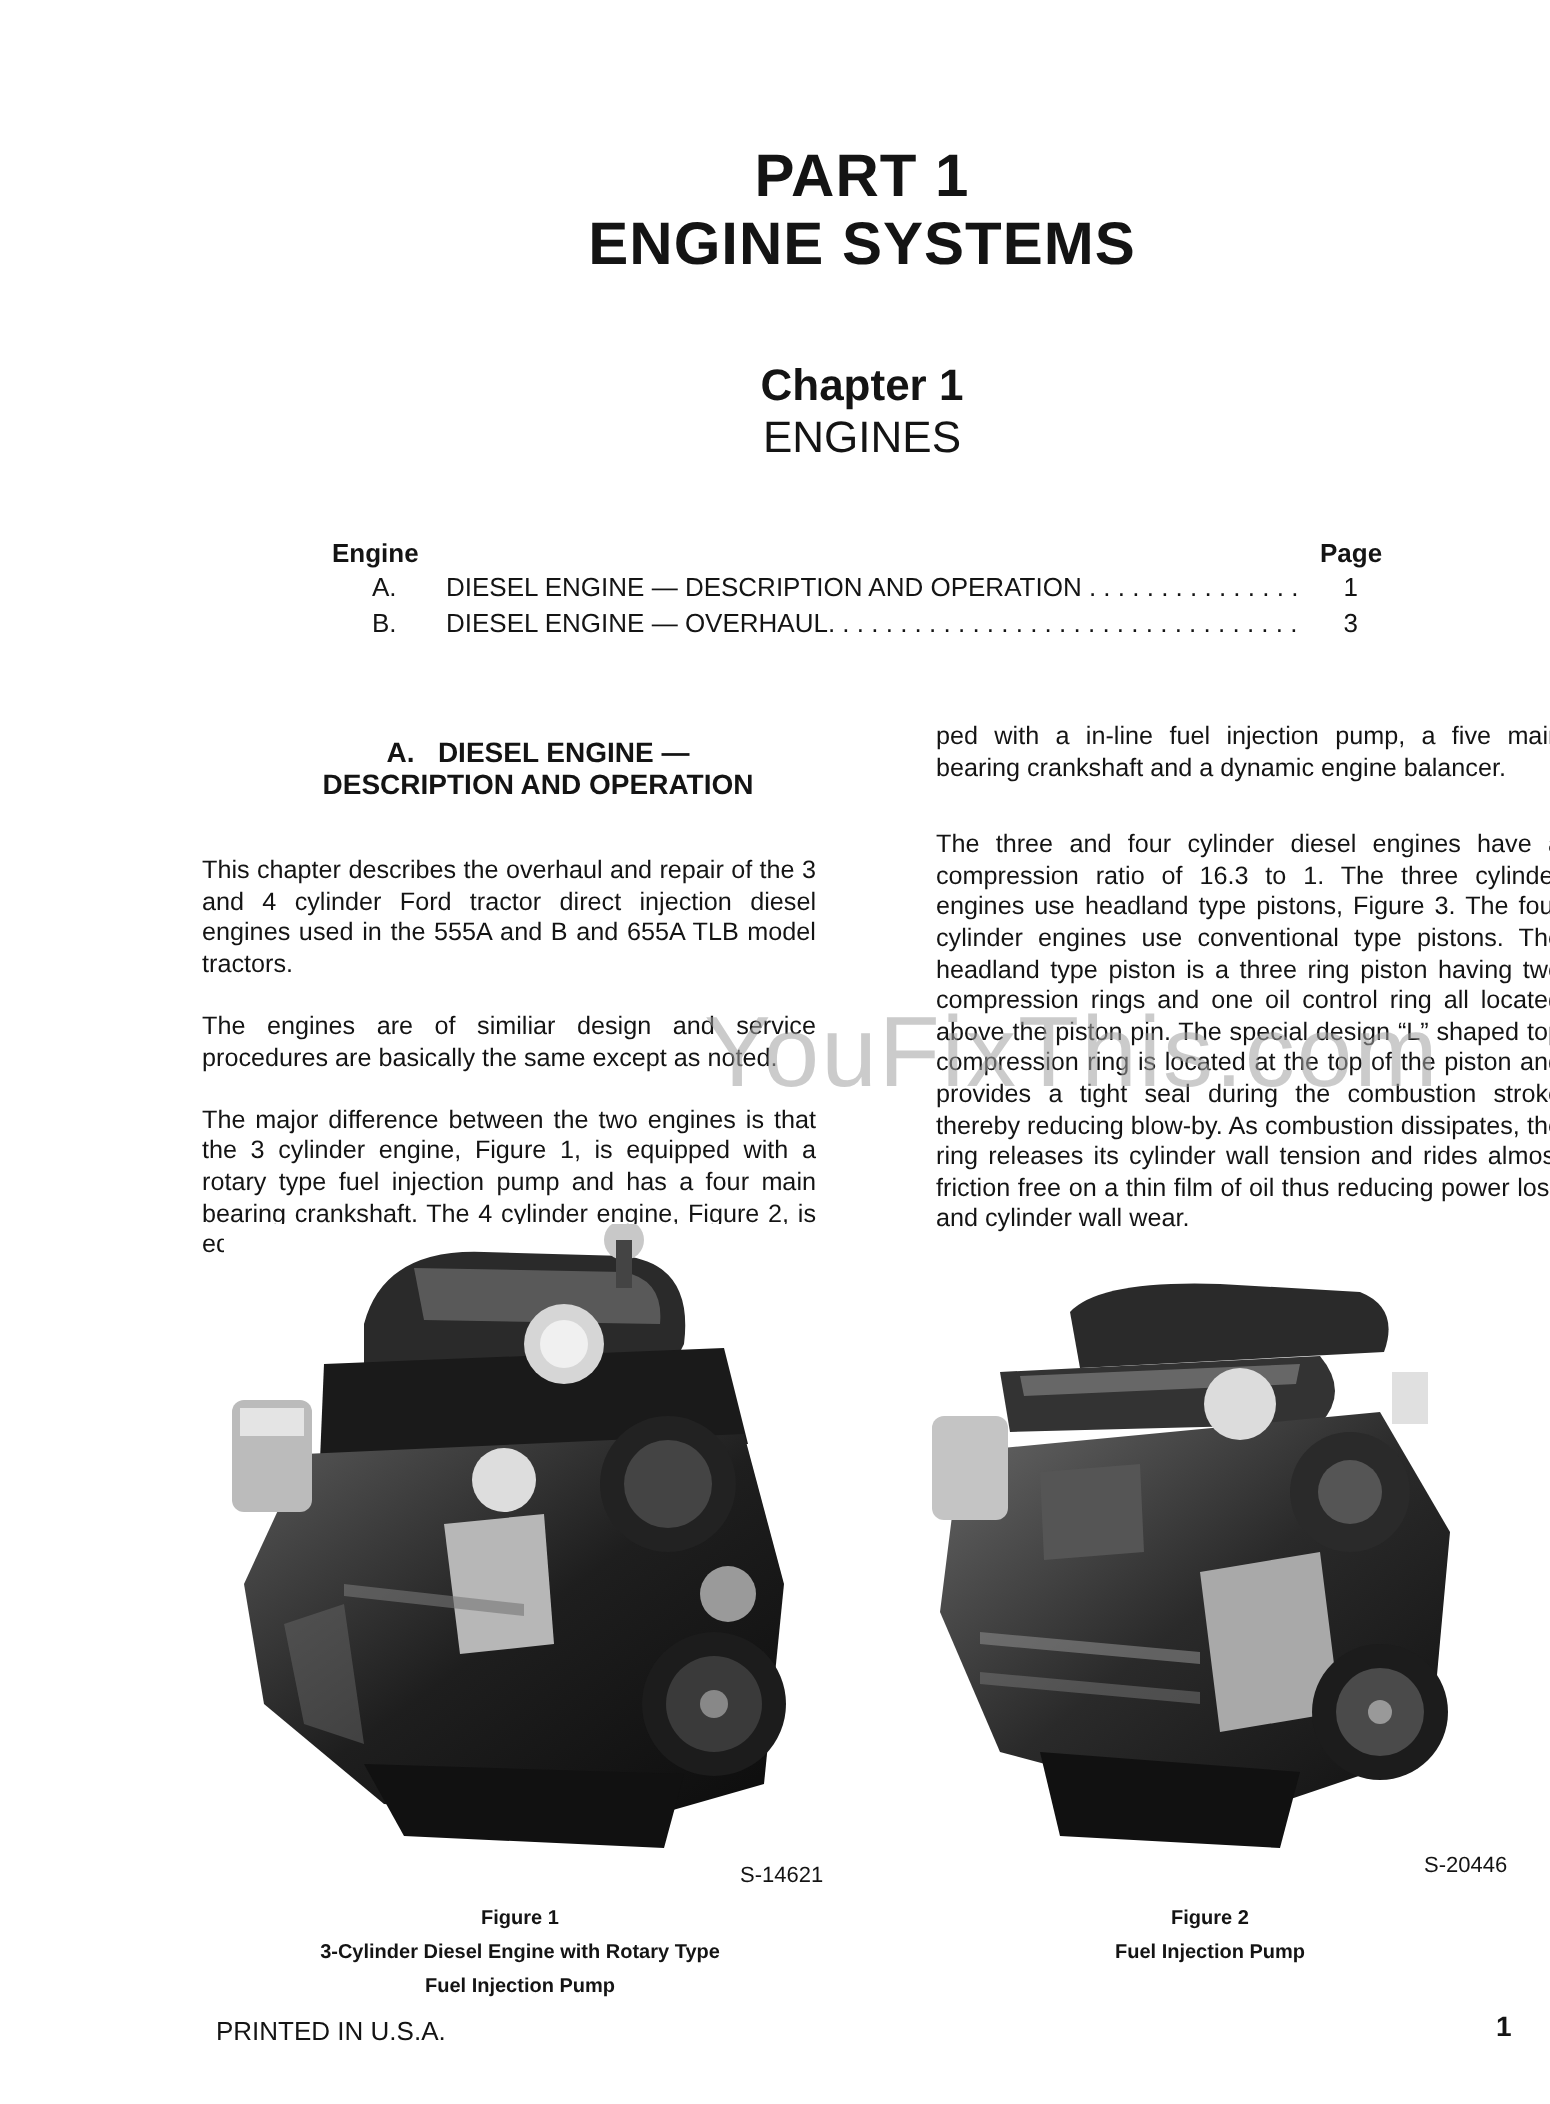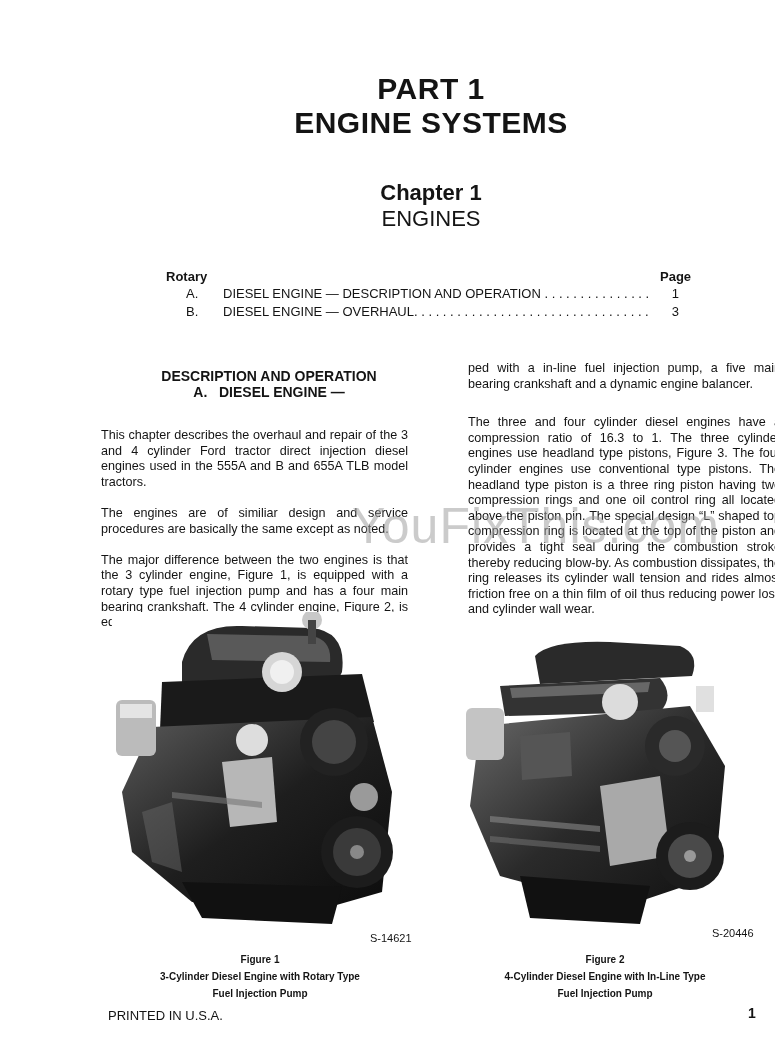--- a/index.html
+++ b/index.html
@@ -52,37 +52,37 @@
 </head>
 <body>
 
 <div class="abs part-title">
   <div>PART 1</div>
   <div>ENGINE SYSTEMS</div>
 </div>
 <div class="abs chapter-num">Chapter 1</div>
 <div class="abs chapter-name">ENGINES</div>
 
-<div class="abs toc-head toc-section-head">Rotary</div>
+<div class="abs toc-head toc-section-head">Engine</div>
 <div class="abs toc-head toc-page-head">Page</div>
 
 <div class="abs toc-row" style="top:286px">
   <span class="toc-letter">A.</span>
   <span class="toc-title">DIESEL ENGINE — DESCRIPTION AND OPERATION . . . . . . . . . . . . . . . . . . . . . . . . . . . . . . . . .</span>
   <span class="toc-page">1</span>
 </div>
 <div class="abs toc-row" style="top:304px">
   <span class="toc-letter">B.</span>
   <span class="toc-title">DIESEL ENGINE — OVERHAUL. . . . . . . . . . . . . . . . . . . . . . . . . . . . . . . . . . . . . . . . . . . . . . . . . . . .</span>
   <span class="toc-page">3</span>
 </div>
 
 <div class="abs section-heading">
+  <div style="white-space:pre">A.   DIESEL ENGINE —</div>
   <div>DESCRIPTION AND OPERATION</div>
-  <div style="white-space:pre">A.   DIESEL ENGINE —</div>
 </div>
 
 <div class="abs col left-col" style="top:408px">
   <p>This chapter describes the overhaul and repair of the 3 and 4 cylinder Ford tractor direct injection diesel engines used in the 555A and B and 655A TLB model tractors.</p>
   <p>The engines are of similiar design and service procedures are basically the same except as noted.</p>
   <p>The major difference between the two engines is that the 3 cylinder engine, Figure 1, is equipped with a rotary type fuel injection pump and has a four main bearing crankshaft. The 4 cylinder engine, Figure 2, is equip-</p>
 </div>
 
 <div class="abs col right-col" style="top:361px">
   <p style="margin-bottom:23px">ped with a in-line fuel injection pump, a five main bearing crankshaft and a dynamic engine balancer.</p>
@@ -175,18 +175,17 @@
 
     <path d="M60 100 L110 96 L112 140 L62 144 Z" fill="#555"></path>
     <path d="M30 180 L140 190 L140 196 L30 186 Z" fill="#888" opacity="0.6"></path>
     <path d="M30 200 L140 210 L140 216 L30 206 Z" fill="#777" opacity="0.5"></path>
   </svg>
 </div>
 <div class="abs fig-code" style="left:712px; top:927px;">S-20446</div>
 
 <div class="abs fig-caption" style="left:435px; width:340px; top:951px;text-align:center;">
   <div>Figure 2</div>
-  <div>4-Cylinder Diesel Engine with In-Line Type</div>
   <div>Fuel Injection Pump</div>
 </div>
 
 <div class="abs footer-text">PRINTED IN U.S.A.</div>
 <div class="abs footer-page">1</div>
 
 </body></html>

